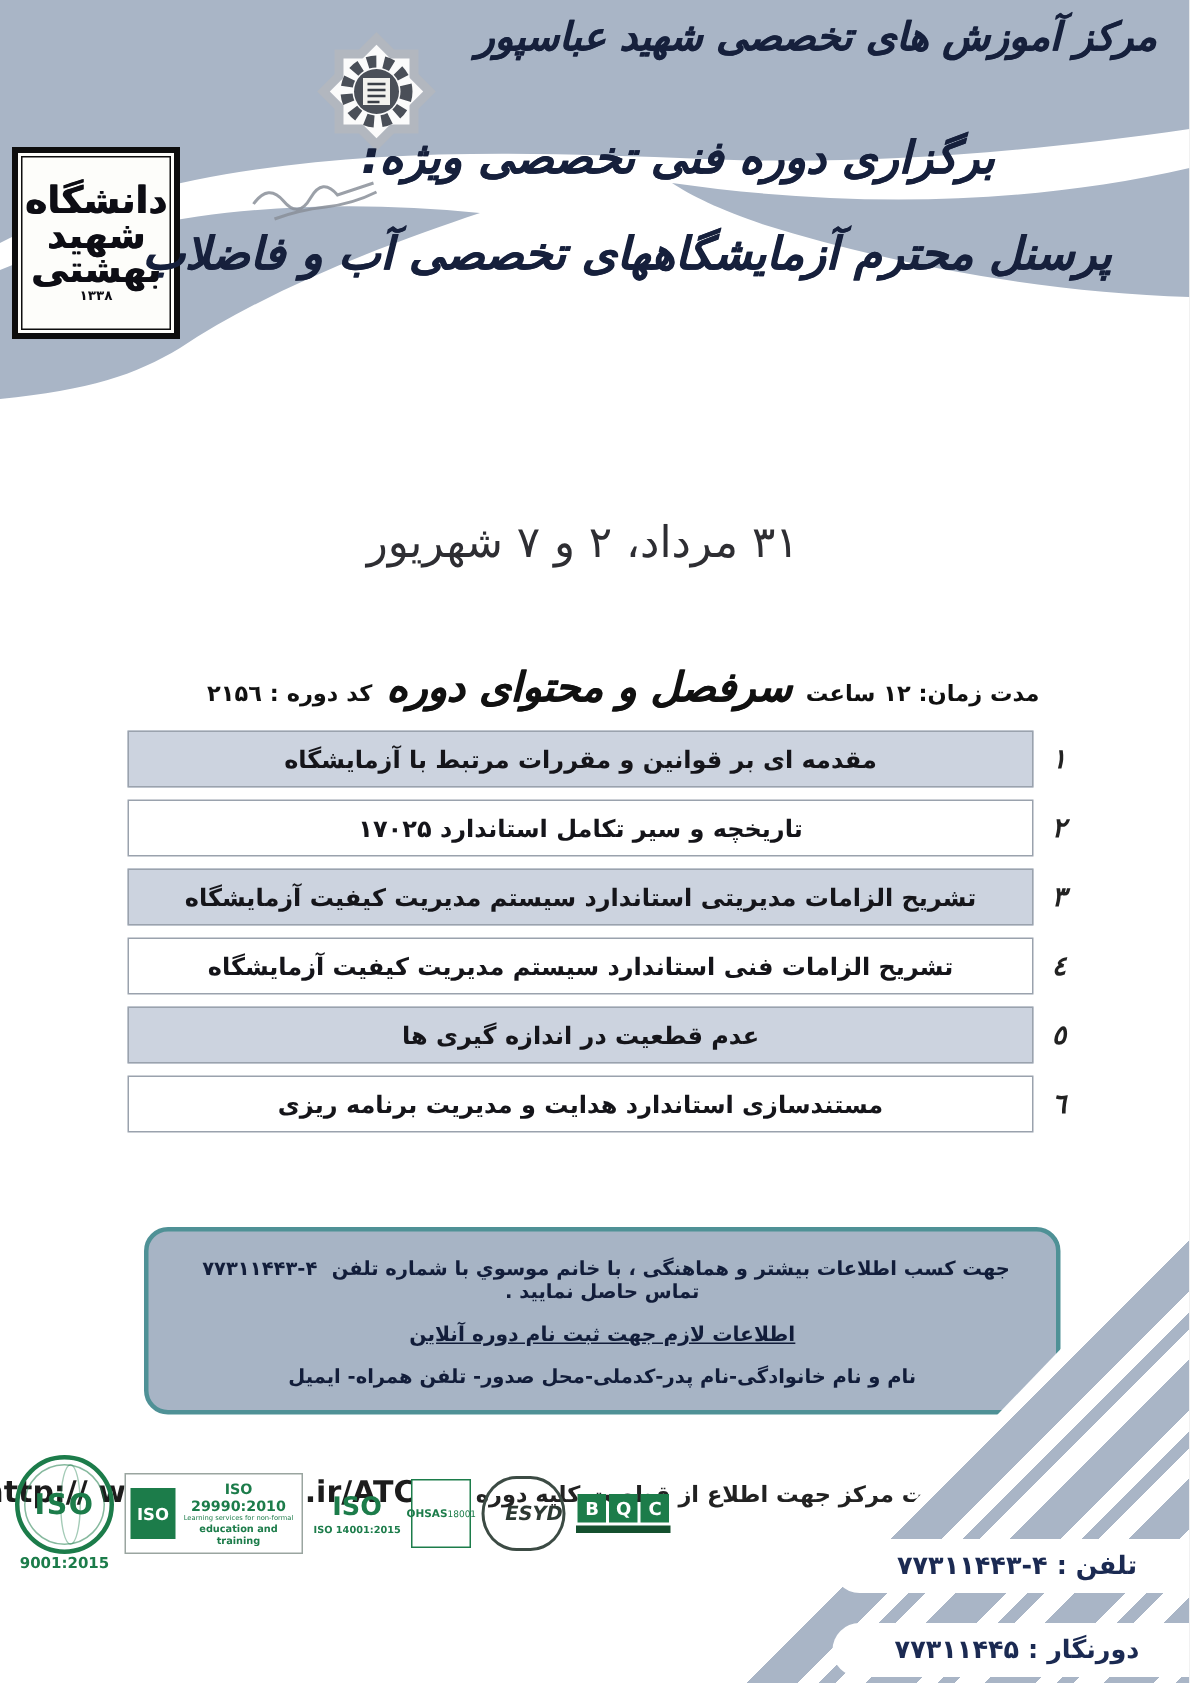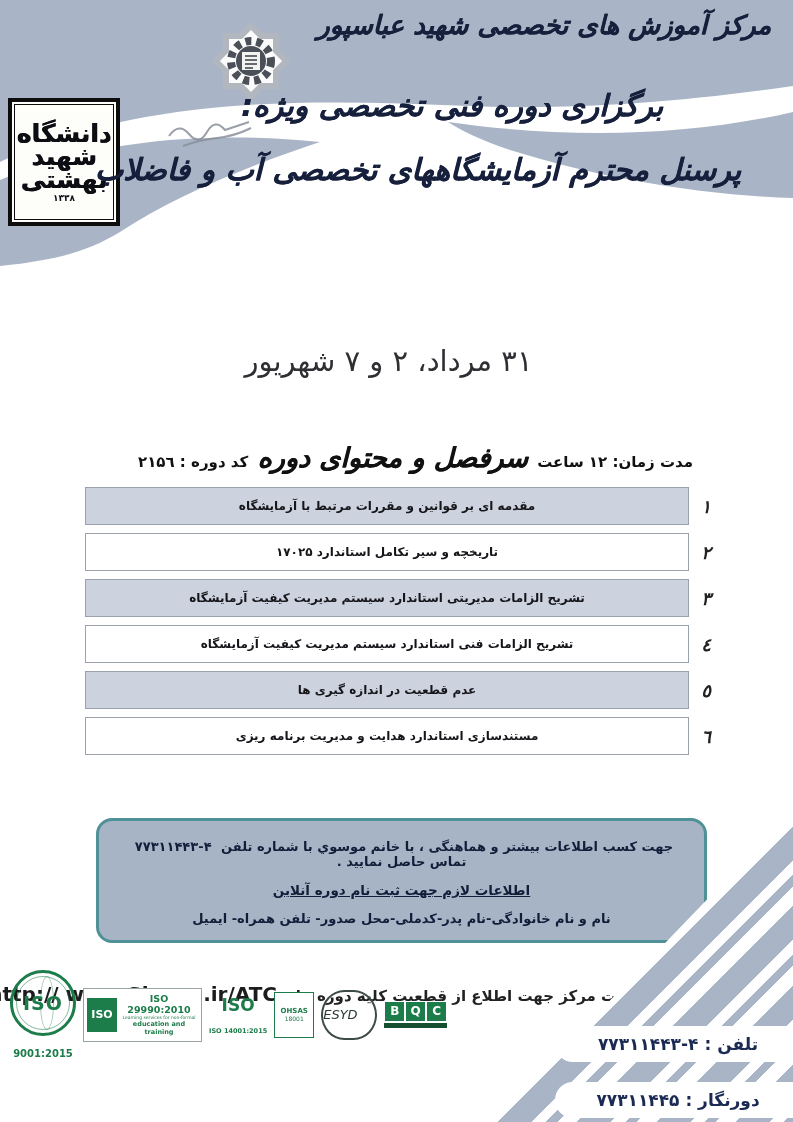--- a/index.html
+++ b/index.html
@@ -40,21 +40,21 @@
             display:flex; justify-content:space-between; align-items:baseline; color:#111;}
   .meta-duration,.meta-code{font-size:15px; font-weight:bold;margin-top:16px;}
   .meta-heading{font-size:27px; font-weight:bold; font-style:italic; text-shadow:0.5px 0 currentColor;}
   
   .syllabus{position:absolute; top:487px; left:85px; right:70px; direction:rtl;}
   .syl-row{display:flex; align-items:stretch; height:38px; margin-bottom:8px;}
   .syl-num{width:34px; display:flex; align-items:center; justify-content:center;
            font-family:"DejaVu Serif", serif; font-style:italic; font-weight:bold;
            font-size:18px; color:#222;}
   .syl-text{flex:1; border:1px solid #9aa2ad; display:flex; align-items:center; justify-content:center;
-            font-size:12px; font-weight:bold; color:#15151a; text-align:center;}
+            font-size:16px; font-weight:bold; color:#15151a; text-align:center;}
   .syl-row:nth-child(odd) .syl-text{background:#ccd3df;}
   .syl-row:nth-child(even) .syl-text{background:#ffffff;}
   
   .info-box{
     position:absolute; top:818px; left:96px; right:86px; box-sizing:border-box;
     background:#a7b4c5; border:3px solid #4f9196; border-radius:16px;
     padding:18px 12px 14px; direction:rtl; text-align:center; color:#121d3a;
   }
   .info-line1{font-size:13px; font-weight:bold; margin-bottom:13px;}
   .info-phone{direction:ltr; unicode-bidi:isolate; display:inline-block; margin:0 5px;}
@@ -67,38 +67,38 @@
   .website-url{font-size:20px; font-weight:bold; direction:ltr; unicode-bidi:isolate; color:#1c1c1c;}
   
   .certs{position:absolute; left:10px; top:970px; display:flex; align-items:center; gap:7px;}
   .cert{color:#1c7c4a; text-align:center;}
   .iso9001-circle{width:60px;height:60px;border-radius:50%;border:3px solid #1c7c4a;margin:0 auto;
                   position:relative;display:flex;align-items:center;justify-content:center;}
   .iso9001-circle::before{content:"";position:absolute;inset:3px;border-radius:50%;border:1px solid #1c7c4a88;}
   .iso9001-circle::after{content:"";position:absolute;top:3px;bottom:3px;left:45%;width:12px;
                          border-radius:50%;border:1px solid #1c7c4a66;}
   .iso9001-txt{font-size:19px;font-weight:bold;letter-spacing:1px;}
-  .cert-label{font-size:10px;font-weight:bold;margin-top:12px;}
+  .cert-label{font-size:10px;font-weight:bold;margin-top:1px;}
   .cert-box{height:46px;border:1px solid #9aa5a0;background:#fff;display:flex;align-items:center;
             padding:3px;gap:3px;}
   .iso-square{width:30px;height:34px;background:#1c7c4a;color:#fff;display:flex;align-items:center;
               justify-content:center;font-size:11px;font-weight:bold;}
   .iso29990-col{width:78px;text-align:center;}
   .iso29990-main{font-size:9.5px;font-weight:bold;}
   .iso29990-cap1{font-size:4.5px;}
   .iso29990-cap2{font-size:6.5px;font-weight:bold;}
   .cert-iso14001 .iso-big{font-size:17px;font-weight:bold;}
   .cert-iso14001 .cert-label{font-size:6.5px;}
   .ohsas-box{width:38px;height:44px;border:1px solid #1c7c4a;background:#fff;display:flex;
-             flex-direction:column;align-items:center;justify-content:center;}
+             flex-direction:row;align-items:center;justify-content:center;}
   .ohsas-txt{font-size:7px;font-weight:bold;}
   .ohsas-sub{font-size:6px;}
-  .esyd{width:52px;height:46px;display:flex;align-items:center;justify-content:flex-start;
+  .esyd{width:52px;height:46px;display:flex;align-items:center;justify-content:flex-end;
         border:2px solid #3c4b44;border-radius:50% / 60%;color:#2d3a34;
-        font-style:italic;font-weight:normal;font-size:13px;}
+        font-style:italic;font-weight:bold;font-size:13px;}
   .bqc{display:flex;flex-direction:column;align-items:center;}
   .bqc-row{display:flex;gap:2px;}
   .bqc-sq{width:19px;height:19px;background:#1c7c4a;color:#fff;display:flex;align-items:center;
           justify-content:center;font-size:12px;font-weight:bold;}
   .bqc-bar{width:63px;height:5px;background:#14502f;margin-top:2px;}
   
   .stripes{
     position:absolute; right:0; bottom:0; width:300px; height:312px;
     background:repeating-linear-gradient(135deg,
       #a9b5c6 0 24px, #ffffff 24px 34px, #a9b5c6 34px 42px, #ffffff 42px 56px);

